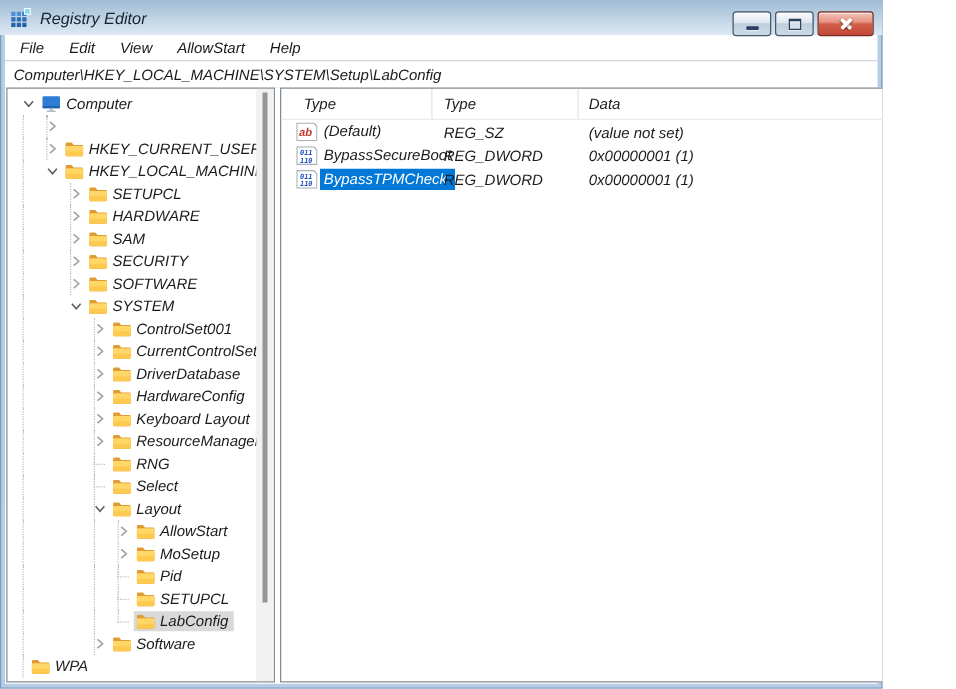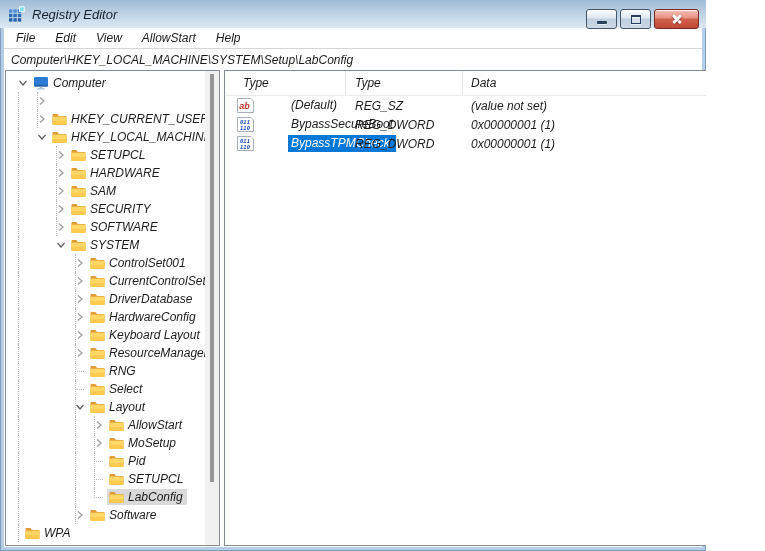--- a/index.html
+++ b/index.html
@@ -53,21 +53,21 @@
   .tree-thumb{position:absolute;left:5px;top:3px;width:4px;height:408px;background:#969696;}
   .list-pane{position:absolute;left:220px;top:0;width:536px;height:476px;background:#fff;
              border:1px solid #868c96;box-sizing:border-box;overflow:hidden;}
   .list-header{display:flex;height:24px;border-bottom:1px solid #ebebeb;
                font-size:12px;color:#1b1b1b;}
   .hcell{display:flex;align-items:center;box-sizing:border-box;}
   .hcell.c-name{width:121px;padding-left:18px;border-right:1px solid #e4e4e4;}
   .hcell.c-type{width:117px;padding-left:9px;border-right:1px solid #e4e4e4;}
   .hcell.c-data{flex:1;padding-left:8px;}
   .list-row{display:flex;height:19px;align-items:center;font-size:12px;color:#1b1b1b;}
-  .cell{box-sizing:border-box;gap:32px;}
+  .cell{box-sizing:border-box;}
   .cell.c-name{flex:none;width:121px;display:flex;align-items:center;padding-left:12px;}
   .cell.c-type{flex:none;width:117px;padding-left:9px;white-space:nowrap;}
   .cell.c-data{flex:1;padding-left:8px;white-space:nowrap;}
   .val-icon{display:flex;flex:none;}
   .name-text{margin-left:2px;padding:1px 6px 2px 3px;white-space:nowrap;}
   .list-row.selected .name-text{background:#0078d7;color:#fff;}
 </style>
 </head>
 <body>
 

